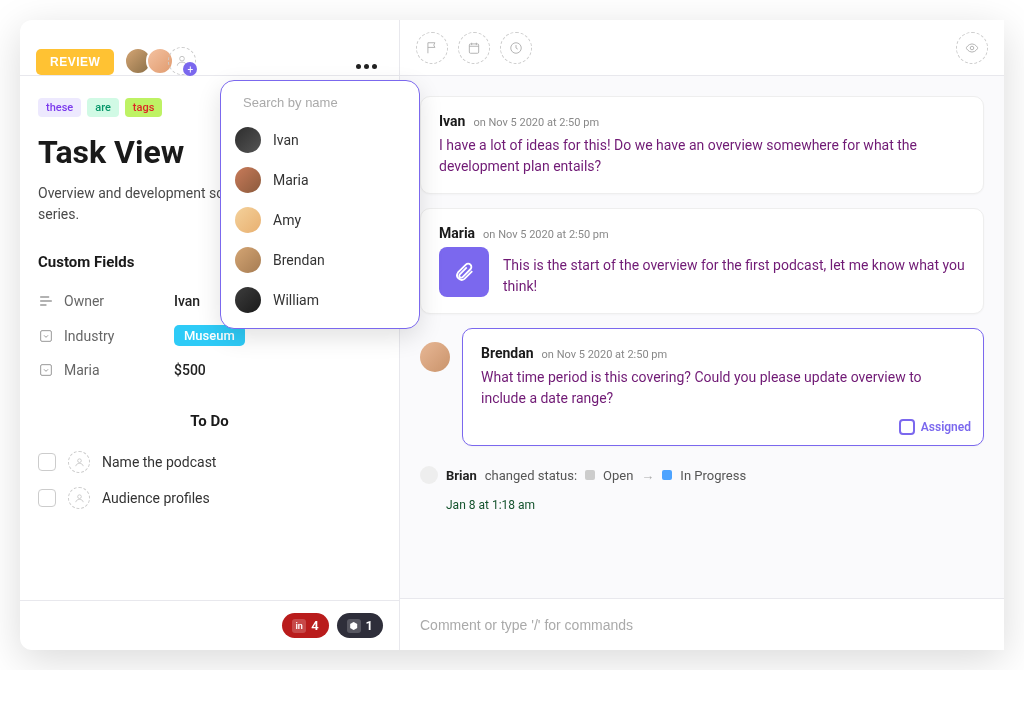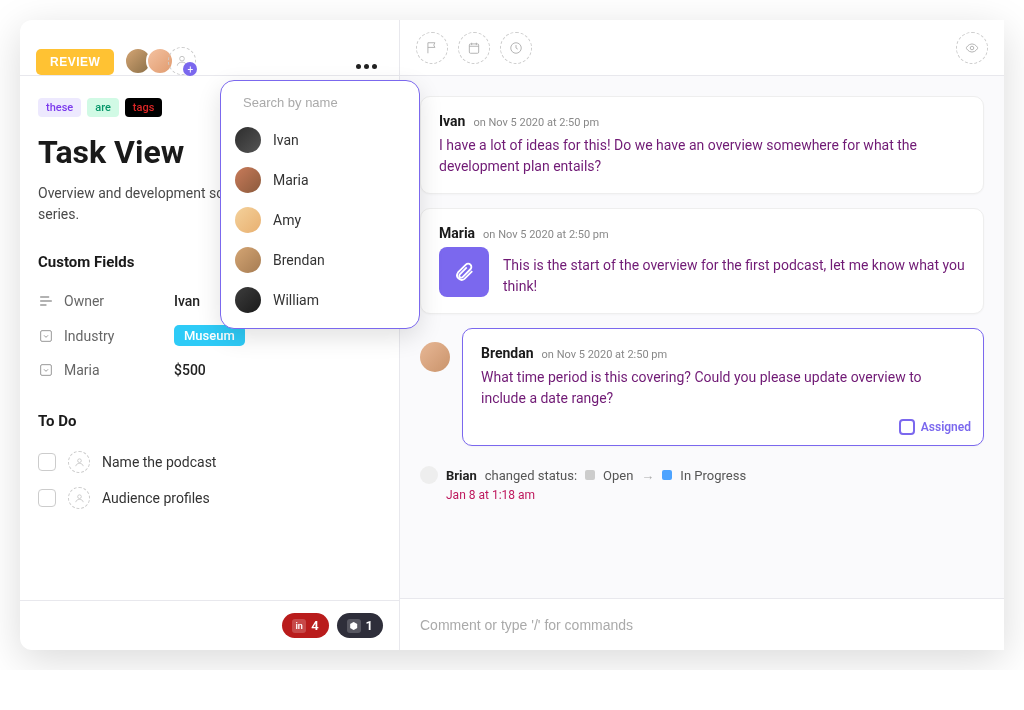--- a/index.html
+++ b/index.html
@@ -23,30 +23,30 @@
 .topbar-r { height: 56px; display: flex; align-items: center; padding: 0 16px; gap: 10px; border-bottom: 1px solid #e8e8ed; background:#fff; }
 .icon-circle { width: 32px; height: 32px; border-radius: 50%; border: 1.5px dashed #ccc; display:flex; align-items:center; justify-content:center; cursor:pointer; }
 .icon-circle svg { width:14px; height:14px; stroke:#aaa; fill:none; stroke-width:1.5; }
 .eye-btn { margin-left:auto; }
 
 .content-l { padding: 22px 18px; overflow:hidden; }
 .tags { display:flex; gap:6px; margin-bottom:16px; }
 .tag { font-size:11px; padding:3px 8px; border-radius:4px; font-weight:500; }
 .tag.purple { background:#ede9fe; color:#7c3aed; }
 .tag.green { background:#d1fae5; color:#059669; }
-.tag.red { background:#000000; color:#dc2626; }
+.tag.red { background:#bef264; color:#dc2626; }
 .title { font-size:32px; font-weight:700; color:#1a1a1a; margin-bottom:12px; }
 .desc { font-size:14px; color:#4a4a4a; line-height:1.5; margin-bottom:28px; }
 .section-h { font-size:15px; font-weight:700; color:#1a1a1a; margin-bottom:14px; }
 .field-row { display:flex; align-items:center; gap:10px; padding:8px 0; font-size:14px; }
 .field-row .ficon { width:16px; height:16px; color:#999; }
 .field-row .flabel { color:#666; width:100px; }
 .field-row .fval { color:#222; font-weight:500; }
 .chip { background:#2ecbf7; color:#fff; padding:3px 10px; border-radius:5px; font-size:13px; font-weight:500; }
-.todo { margin-top:26px; }
+.todo { margin-top:26px;text-align:center; }
 .todo-item { display:flex; align-items:center; gap:12px; padding:7px 0; font-size:14px; color:#333; }
 .checkbox { width:18px; height:18px; border:1.5px solid #ccc; border-radius:4px; cursor:pointer; }
 .assignee-ph { width:22px; height:22px; border-radius:50%; border:1.5px dashed #ccc; display:flex; align-items:center; justify-content:center; }
 .assignee-ph svg { width:11px; height:11px; stroke:#bbb; fill:none; }
 
 .bottom-l { margin-top:auto; padding:12px 16px; display:flex; justify-content:flex-end; gap:8px; border-top:1px solid #e8e8ed; }
 .pill { display:flex; align-items:center; gap:5px; padding:5px 10px; border-radius:14px; font-size:13px; font-weight:600; color:#fff; }
 .pill.pink { background:#b91c1c; }
 .pill.dark { background:#2e2e3a; }
 .pill .picon { width:14px; height:14px; background:#fff3; border-radius:3px; display:flex; align-items:center; justify-content:center; font-size:9px; }
@@ -67,21 +67,21 @@
 .assigned-badge { position:absolute; bottom:10px; right:12px; display:flex; align-items:center; gap:6px; font-size:12px; color:#7b68ee; font-weight:600; }
 .assigned-badge .sq { width:16px; height:16px; border:2px solid #7b68ee; border-radius:4px; }
 
 .status-change { display:flex; align-items:center; gap:8px; font-size:13px; color:#555; padding:6px 0 2px 0; margin-left:0; }
 .status-change .sa { width:18px; height:18px; border-radius:50%; background:#eee; }
 .status-change .sname { font-weight:700; color:#222; }
 .status-dot { width:10px; height:10px; border-radius:2px; display:inline-block; }
 .status-dot.grey { background:#ccc; }
 .status-dot.blue { background:#4da3ff; }
 .arrow { color:#aaa; }
-.status-time { font-size:12px; color:#be185d; margin-left:26px; margin-top:2px; }
+.status-time { font-size:12px; color:#14532d; margin-left:26px; margin-top:12px; }
 
 .composer { border-top:1px solid #e8e8ed; padding:16px 20px; background:#fff; }
 .composer input { width:100%; border:none; outline:none; font-size:14px; color:#333; }
 .composer input::placeholder { color:#aaa; }
 
 
 .dropdown { position:absolute; top:60px; left:200px; width:200px; background:#fff; border:1.5px solid #7b68ee; border-radius:14px; box-shadow:0 8px 24px rgba(0,0,0,0.12); z-index:10; padding:8px 0; }
 .dd-search { display:flex; align-items:center; gap:8px; padding:6px 14px 10px 14px; }
 .dd-search svg { width:14px; height:14px; stroke:#888; fill:none; }
 .dd-search input { border:none; outline:none; font-size:13px; flex:1; }

